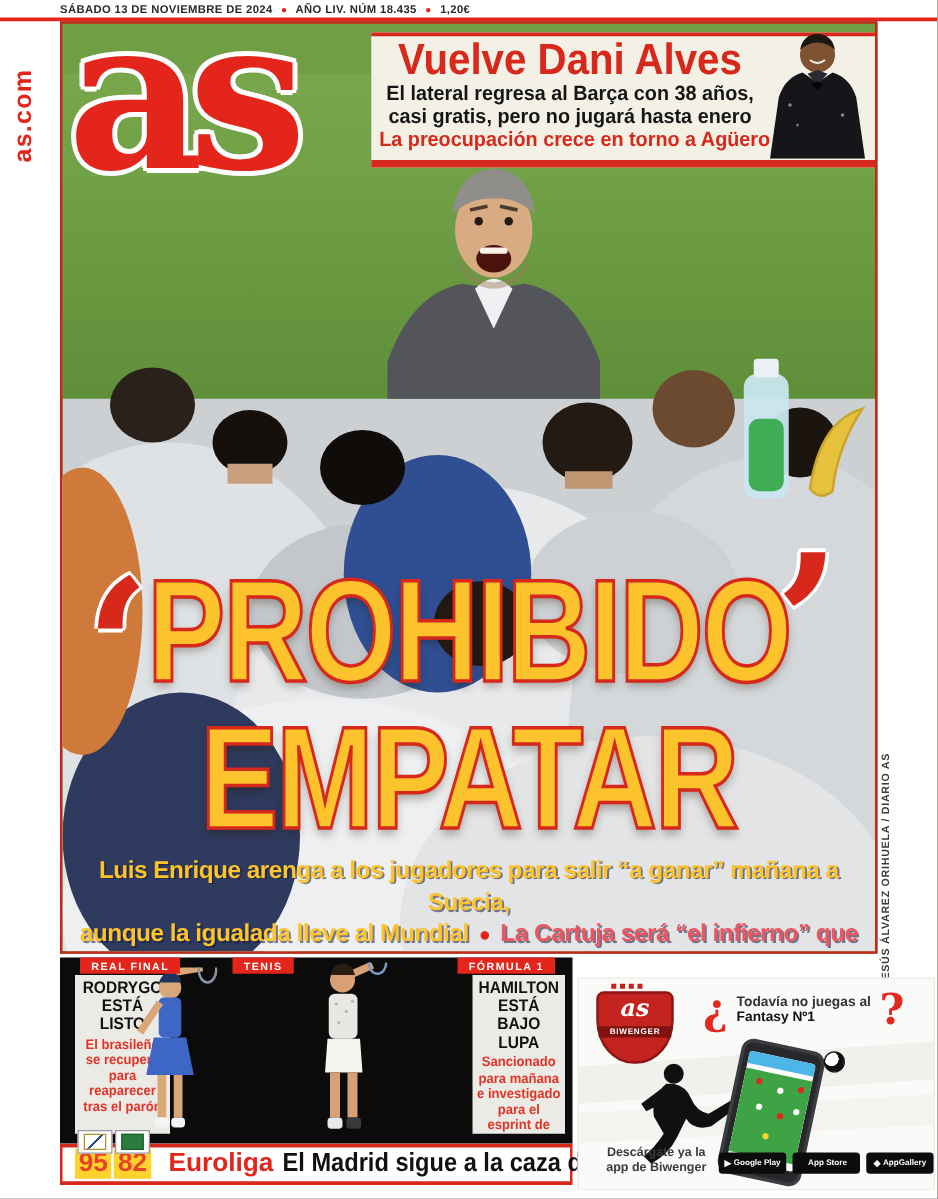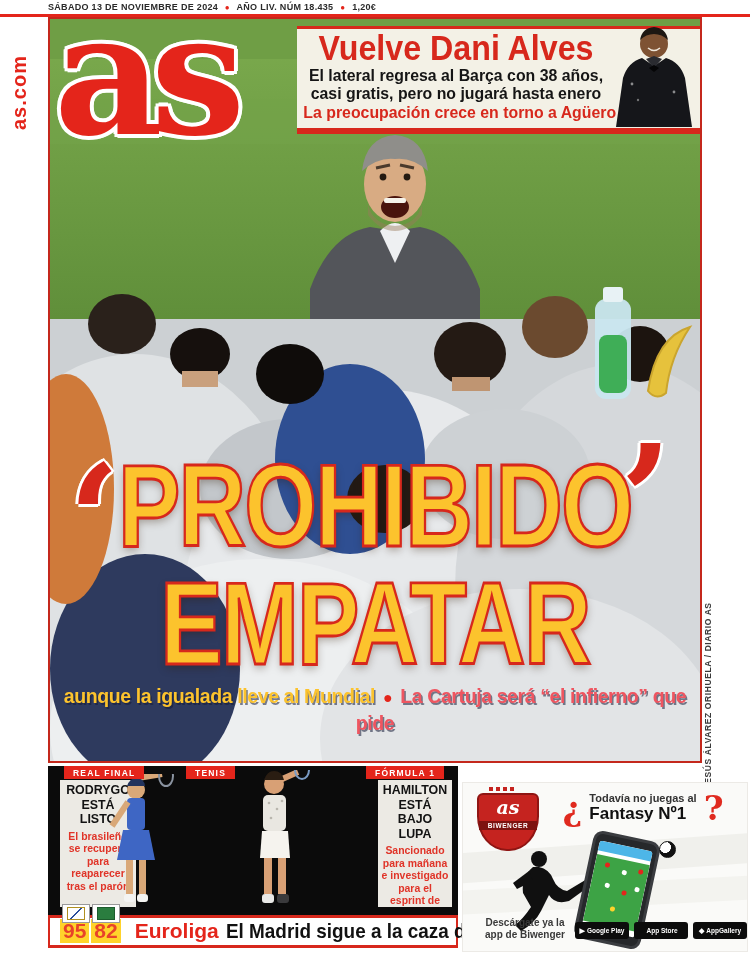--- a/index.html
+++ b/index.html
@@ -94,21 +94,21 @@
                 font-size:19px;line-height:24px;}
   .shield .s-band{background:#7d1210;color:#fff;font-size:6.5px;font-weight:bold;letter-spacing:.6px;
                   padding:1px 0;margin-top:2px;}
   .s-dots{position:absolute;left:26px;top:4px;display:flex;gap:3px;z-index:2;}
   .s-dots i{width:4px;height:4px;background:#c5231f;display:block;}
   .qgroup{position:absolute;left:84px;top:8px;width:192px;display:flex;align-items:center;
           justify-content:center;z-index:2;}
   .qq{color:#e02a1f;font-weight:bold;font-size:34px;line-height:34px;font-family:"DejaVu Serif",serif;}
   .qmid{text-align:left;margin:0 7px;}
   .q-small{font-size:11px;font-weight:bold;color:#333;}
-  .q-big{font-size:17px;font-weight:800;color:#101010;}
+  .q-big{font-size:11px;font-weight:800;color:#101010;}
   .phone{position:absolute;left:120px;top:52px;width:62px;height:104px;background:#26282b;
          border:3px solid #3a3c40;border-radius:10px;transform:rotate(12deg);z-index:2;}
   .screen{position:absolute;left:4px;top:7px;right:4px;bottom:9px;background:#fff;border-radius:3px;
           overflow:hidden;}
   .scr-top{height:10px;background:#4db6e8;}
   .pitch{position:absolute;left:0;top:14px;right:0;bottom:6px;background:#3da345;}
   .pitch i{position:absolute;width:5px;height:5px;border-radius:50%;display:block;}
   .ball{position:absolute;left:196px;top:58px;width:15px;height:15px;border-radius:50%;z-index:2;
         background:radial-gradient(circle at 35% 35%,#fff 40%,#111 42%);border:1px solid #111;}
   .kicker-sil{position:absolute;left:46px;top:66px;z-index:1;}
@@ -213,20 +213,23 @@
         <path d="M40,26 Q46,31 52,26" stroke="#f0e8dc" stroke-width="1.6" fill="none"></path>
       </svg>
     </div>
 
     <div class="qmark q-open">‘</div>
     <div class="bigline l1">PROHIBIDO</div>
     <div class="bigline l2">EMPATAR</div>
     <div class="qmark q-close">’</div>
 
     <div class="deck">
+      <div>
+        <span class="dy">Luis Enrique arenga a los jugadores para salir “a ganar” mañana a Suecia,</span>
+      </div>
       <div>
         <span class="dy">aunque la igualada lleve al Mundial</span>
         <span class="db">●</span>
         <span class="dr">La Cartuja será “el infierno” que pide</span>
       </div>
 
     </div>
   </div>
 
   <div class="credit">JESÚS ÁLVAREZ ORIHUELA / DIARIO AS</div>

